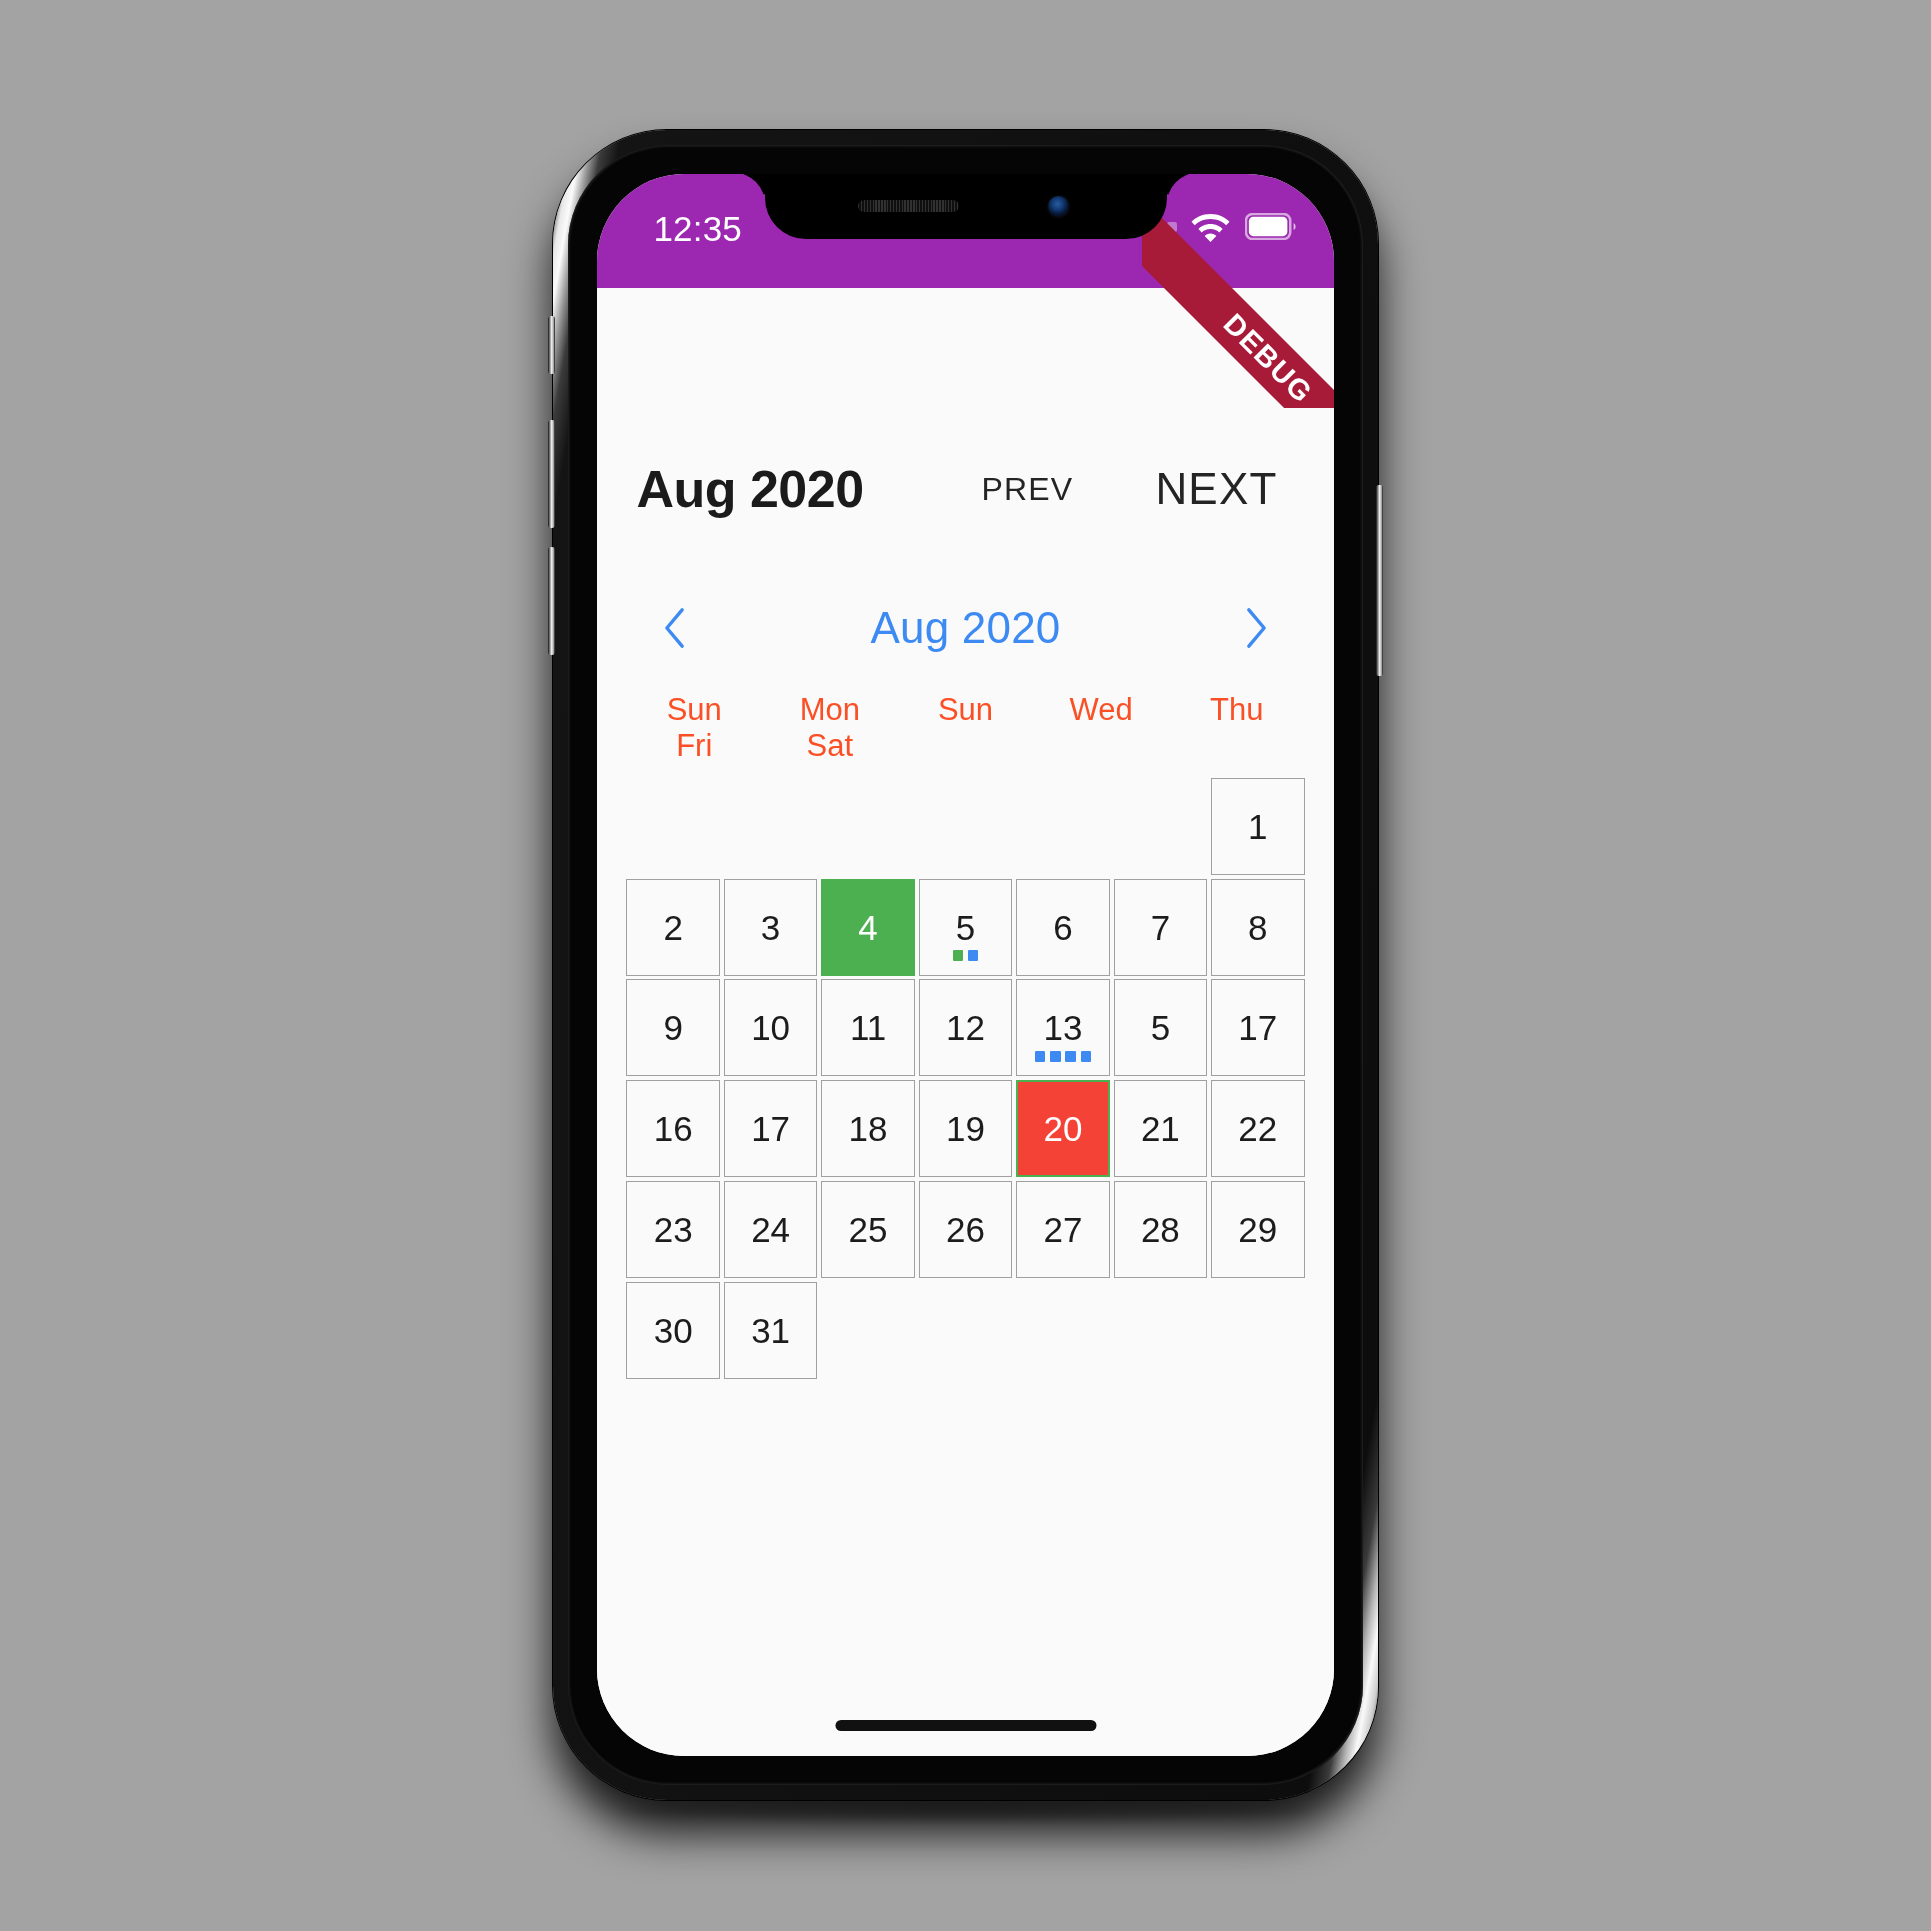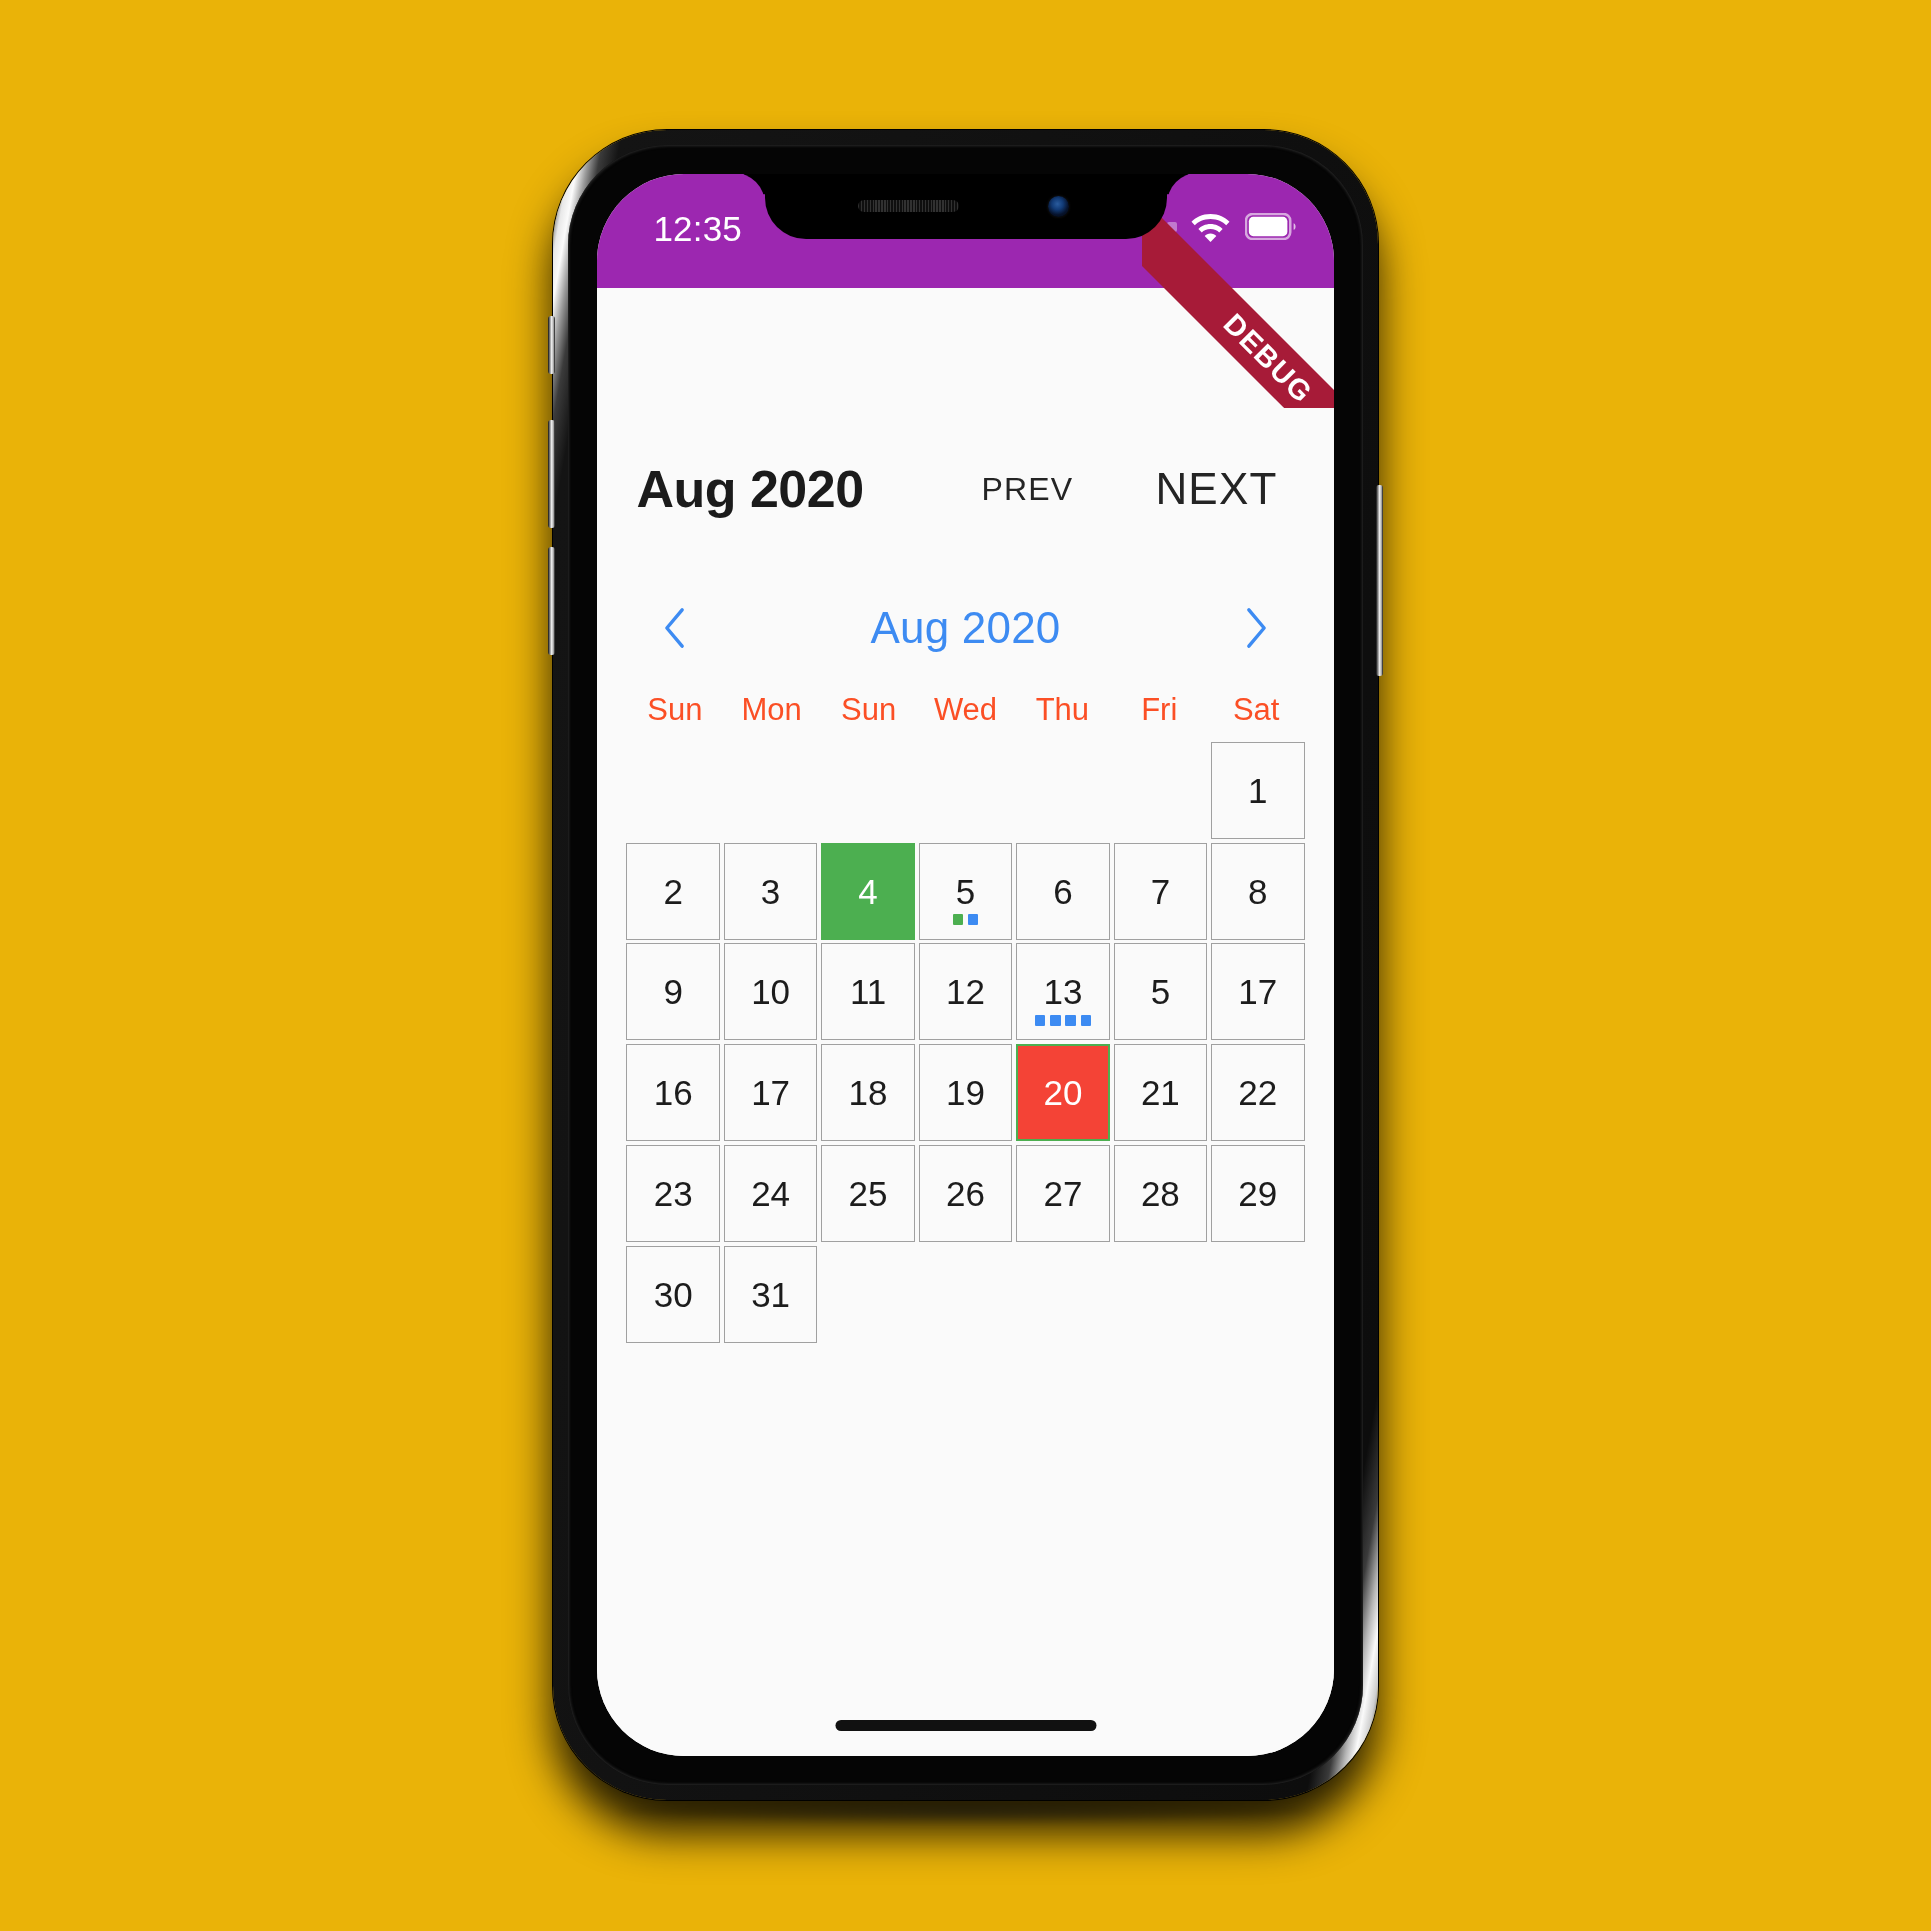--- a/index.html
+++ b/index.html
@@ -9,21 +9,21 @@
     height: 1931px;
     background: #000000;
     overflow: hidden;
     font-family: "Liberation Sans", sans-serif;
   }
 
   #stage {
     position: relative;
     width: 1931px;
     height: 1931px;
-    background: #eab308;
+    background: #a3a3a3;
     text-decoration: underline;
   }
 
   
   #phone-frame {
     position: absolute;
     left: 553px;
     top: 130px;
     width: 825px;
     height: 1670px;
@@ -303,21 +303,21 @@
   #cal-month-title {
     font-size: 44px;
     font-weight: 400;
     color: #3D8BF2;
     letter-spacing: 0.2px;
   }
 
   
   #weekday-row {
     display: grid;
-    grid-template-columns: repeat(7, 1fr);
+    grid-template-columns: repeat(5, 1fr);
     margin-top: 17.4px;
     margin-bottom: 13.5px;
   }
   .weekday-cell {
     text-align: center;
     font-size: 31px;
     font-weight: 400;
     color: #FB4F25;
   }
 

